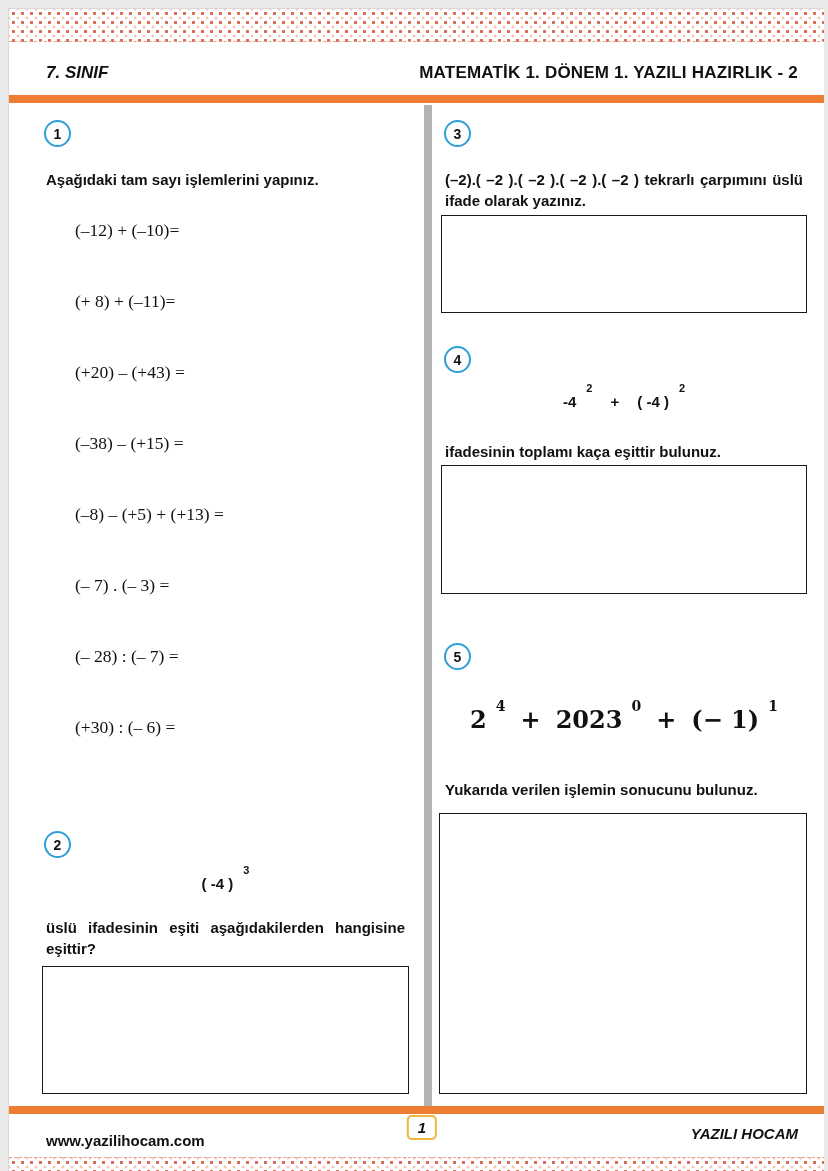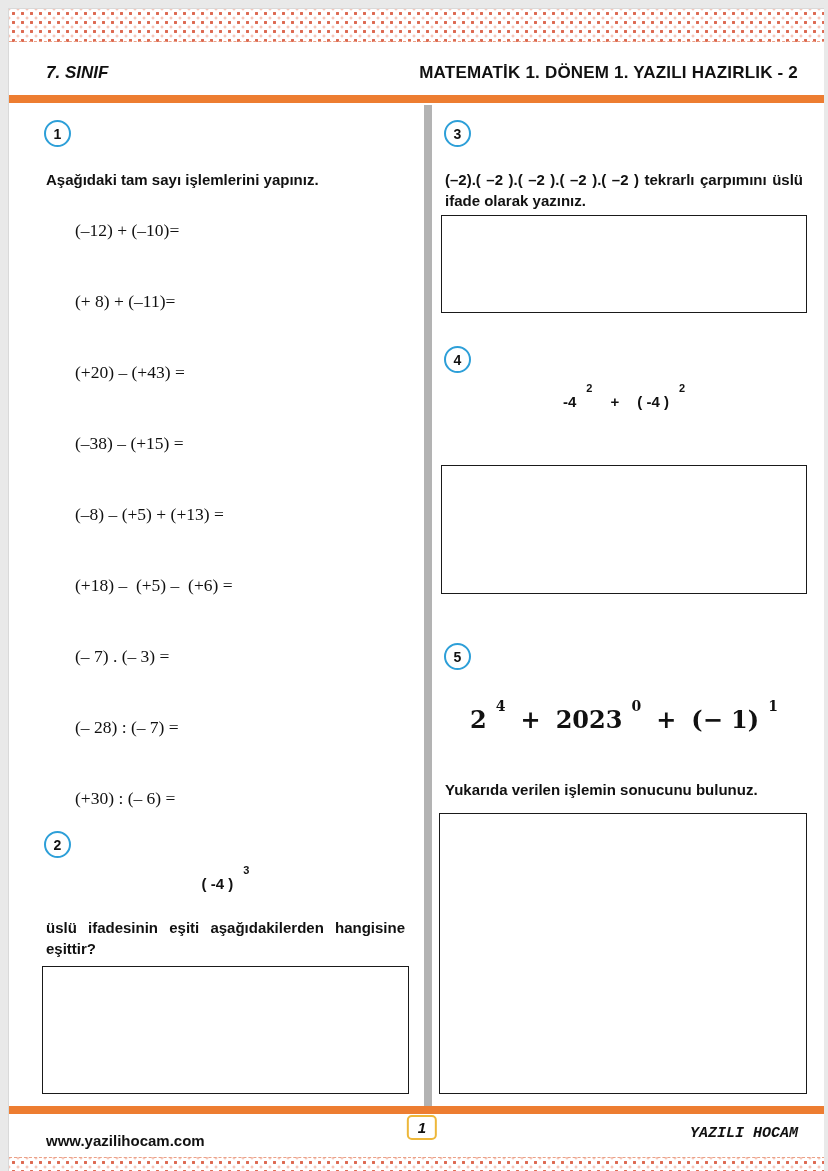--- a/index.html
+++ b/index.html
@@ -60,21 +60,21 @@
   .q4-expr .op { margin:0 10px; }
 
   .q5-expr {
     position:absolute; left:432px; top:692px; width:366px; text-align:center;
     font-family:"DejaVu Serif", serif; font-size:24px; font-weight:700;
   }
   .q5-expr sup { font-size:14px; position:relative; top:-0.55em; margin-left:1px; }
   .q5-expr .op { margin:0 7px; }
 
   .footer-site { position:absolute; left:33px; top:1112px; font-size:15px; font-weight:700;margin-top:7px; }
-  .footer-brand { position:absolute; right:33px; top:1112px; font-size:15px; font-weight:700; font-style:italic;font-family:Liberation Mono, monospace; }
+  .footer-brand { position:absolute; right:33px; top:1112px; font-size:15px; font-weight:700; font-style:italic; }
   .page-num {
     position:absolute; left:50%; transform:translateX(-50%); top:1106px;
     border:2px solid #edb73a; border-radius:5px; background:#fff;
     padding:2px 9px; font-size:15px; font-weight:700; font-style:italic;
   }
 </style>
 </head>
 <body>
 
 <div class="page">
@@ -92,21 +92,20 @@
   </div>
 
   <div class="prompt" style="left:33px; top:156px; width:367px;">Aşağıdaki tam sayı işlemlerini yapınız.</div>
 
   <div class="expr-list">
     <div class="expr-item">(–12) + (–10)=</div>
     <div class="expr-item">(+ 8) + (–11)=</div>
     <div class="expr-item">(+20) – (+43) =</div>
     <div class="expr-item">(–38) – (+15) =</div>
     <div class="expr-item">(–8) – (+5) + (+13) =</div>
-    <div class="expr-item">(+18) –  (+5) –  (+6) =</div>
     <div class="expr-item">(– 7) . (– 3) =</div>
     <div class="expr-item">(– 28) : (– 7) =</div>
     <div class="expr-item">(+30) : (– 6) =</div>
   </div>
 
   <div class="badge" style="left:35px; top:822px;">
     <span>2</span>
   </div>
 
   <div class="q2-expr">
@@ -126,20 +125,21 @@
   <div class="answer-box" style="left:432px; top:206px; width:366px; height:98px;"></div>
 
   <div class="badge" style="left:435px; top:337px;">
     <span>4</span>
   </div>
 
   <div class="q4-expr">
     <span>-4</span><sup>2</sup><span class="op">+</span><span>( -4 )</span><sup>2</sup>
   </div>
 
+  <div class="prompt" style="left:432px; top:428px; width:366px;">ifadesinin toplamı kaça eşittir bulunuz.</div>
 
   <div class="answer-box" style="left:432px; top:456px; width:366px; height:129px;"></div>
 
   <div class="badge" style="left:435px; top:634px;">
     <span>5</span>
   </div>
 
   <div class="q5-expr">
     <span>2</span><sup>4</sup><span class="op">+</span><span>2023</span><sup>0</sup><span class="op">+</span><span>(− 1)</span><sup>1</sup>
   </div>

